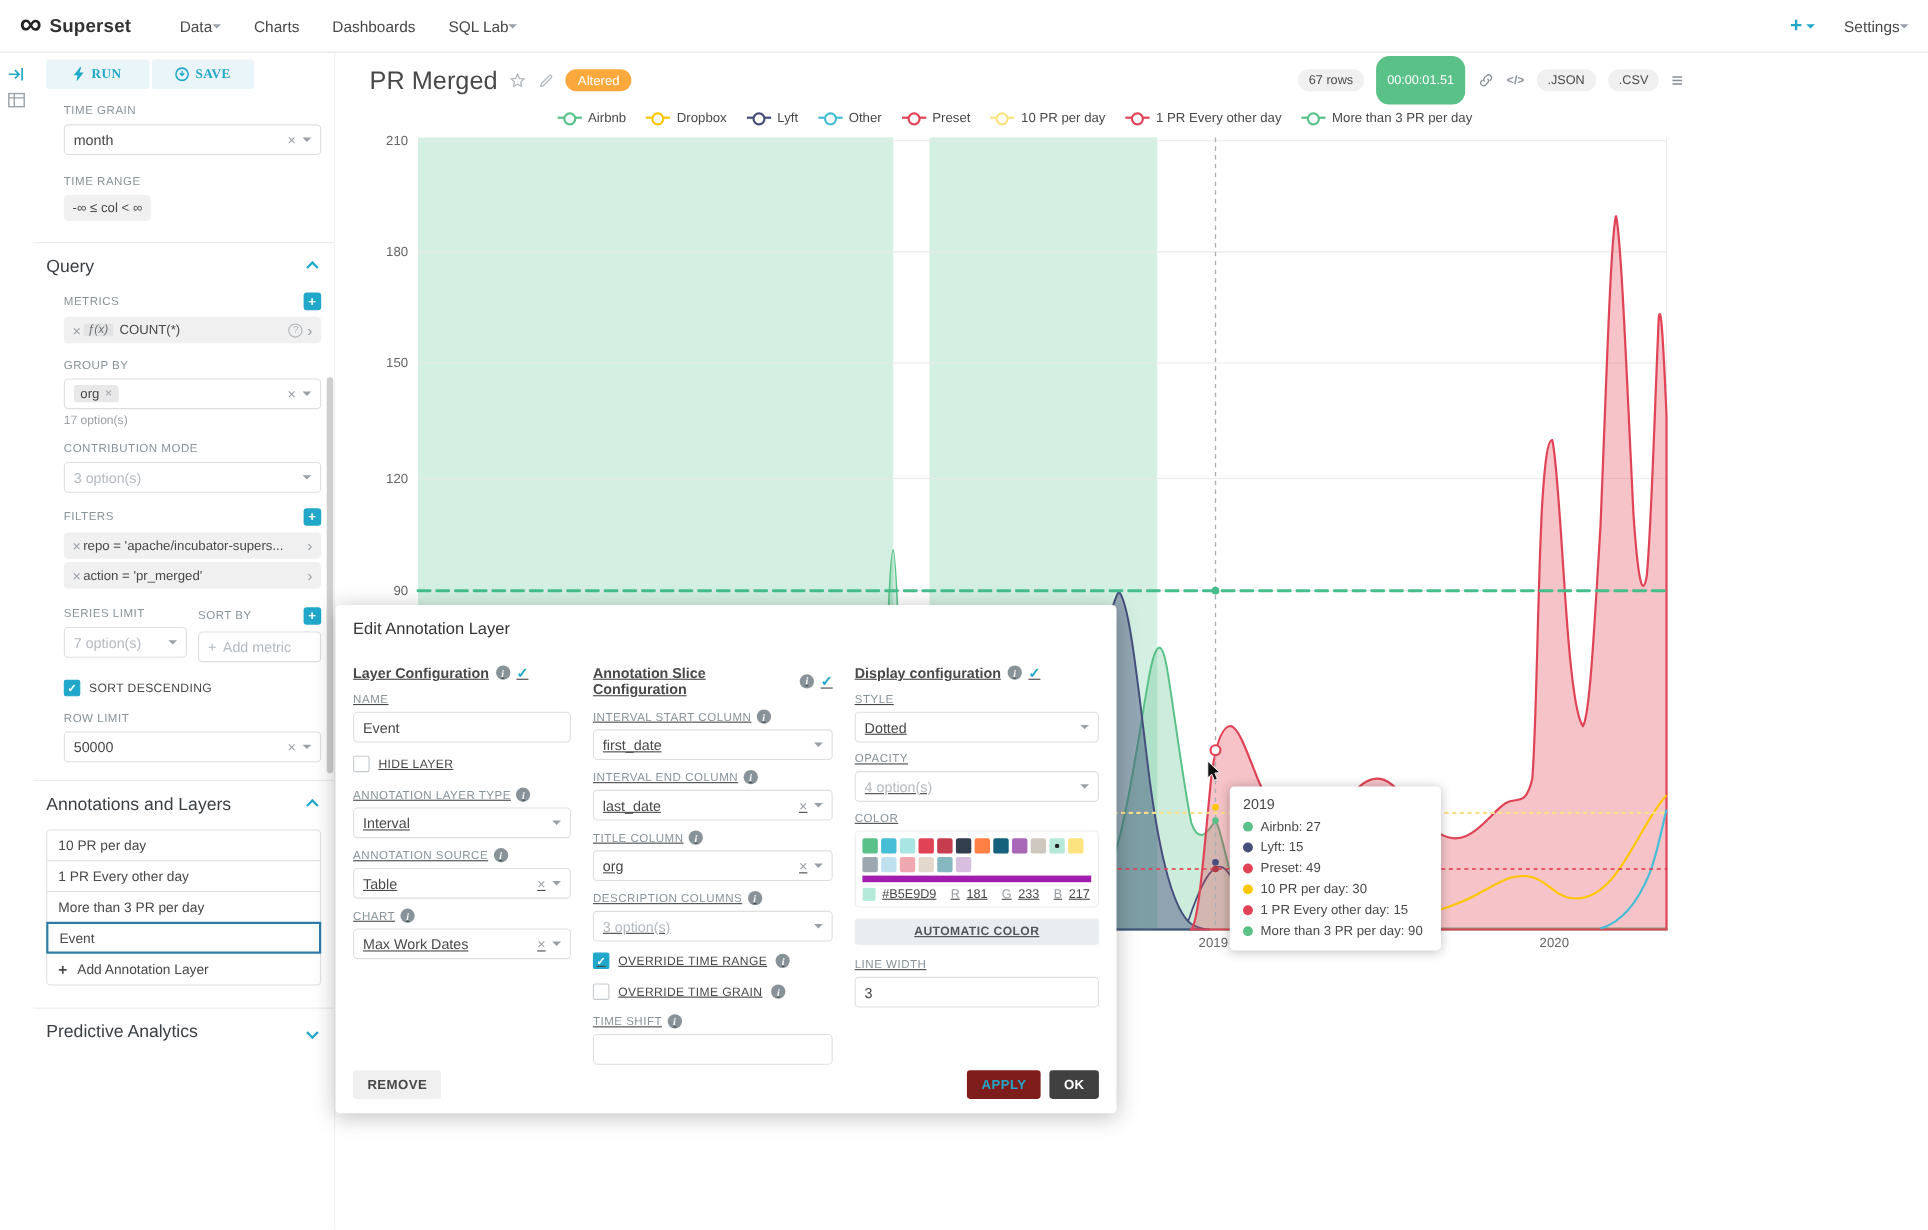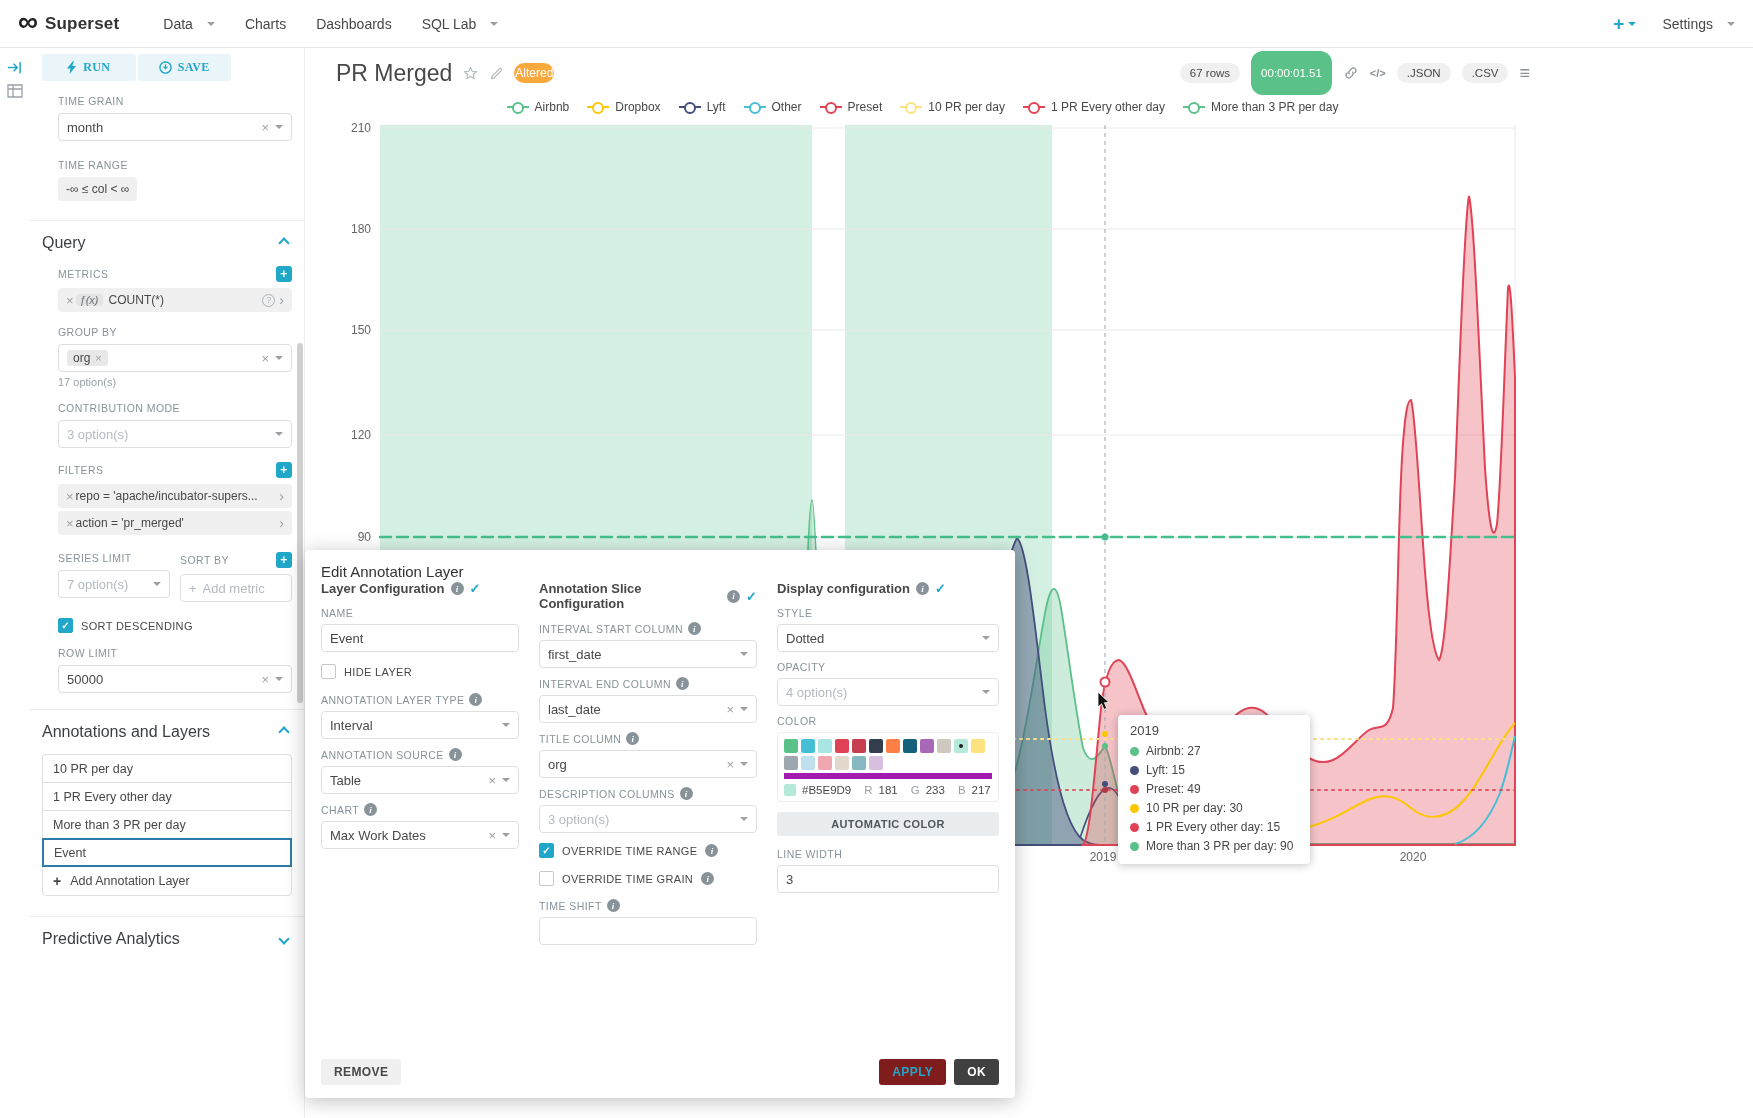--- a/index.html
+++ b/index.html
@@ -6,21 +6,21 @@
   body {
     margin: 0; width: 1753px; height: 1118px; overflow: hidden; position: relative;
     font-family: "Liberation Sans", sans-serif; color: #484848; background: #fff;
   }
   
   .navbar { position:absolute; top:0; left:0; right:0; height:48px; background:#fff;
     border-bottom:1px solid #E8E8E8; display:flex; align-items:center; padding:0 18px; z-index:6; }
   .brand { display:flex; align-items:center; gap:7px; margin-right:44px; cursor:pointer; }
   .brand .inf { font-size:28px; font-weight:bold; color:#222; line-height:0; margin-top:-3px; }
   .brand .bname { font-size:17px; font-weight:bold; color:#333; letter-spacing:.2px;text-align:right; }
-  .nav-item { font-size:14px; color:#484848; margin-right:30px; display:flex; align-items:center; gap:14px; cursor:pointer; }
+  .nav-item { font-size:14px; color:#484848; margin-right:30px; display:flex; align-items:center; gap:0; cursor:pointer; }
   .tri { width:0; height:0; border:4px solid transparent; border-top:4px solid #9AA0A6; transform:translateY(2px); }
   .nav-right { margin-left:auto; display:flex; align-items:center; gap:26px; }
   .nav-plus { color:#20A7C9; font-size:19px; font-weight:bold; display:flex; align-items:center; gap:4px; cursor:pointer; }
   .nav-plus .tri { border-top-color:#20A7C9; }
   
   .rail { position:absolute; left:0; top:48px; width:30px; bottom:0; background:#fff; }
   .rail-ic { position:absolute; left:7px; cursor:pointer; }
   
   .panel { position:absolute; left:30px; top:48px; width:275px; bottom:0; background:#fff;
     border-right:1px solid #EDEDED; padding:6px 12px 0 12px; }
@@ -66,42 +66,42 @@
   .layer.selected { border:2px solid #2D7BA8; z-index:1; }
   .add-layer { height:30px; border:1px solid #E0E0E0; margin-top:-1px; border-radius:0 0 4px 4px;
     display:flex; align-items:center; gap:9px; padding:0 10px; font-size:12.5px; cursor:pointer; }
   .add-layer .pl { font-size:14px; font-weight:bold; color:#484848; }
   .scroll-thumb { position:absolute; right:1px; top:295px; width:6px; height:360px; background:#CFCFCF; border-radius:3px; }
   
   .main { position:absolute; left:305px; top:48px; right:0; bottom:0; background:#fff; }
   .m-head { display:flex; align-items:center; gap:10px; padding:14px 25px 0 31px; width:1250px; height:36px; }
   .title { font-size:23px; font-weight:500; color:#484848; }
   .hd-ic { color:#AEB4B9; display:flex; align-items:center; cursor:pointer; }
-  .badge-alt { background:#FBA83C; color:#fff; font-size:12px; padding:3px 1px; border-radius:11px; }
+  .badge-alt { background:#FBA83C; color:#fff; font-size:12px; padding:3px 11px; border-radius:11px; }
   .m-right { margin-left:auto; display:flex; align-items:center; gap:11px; }
   .badge-gray { background:#F0F0F0; color:#484848; font-size:11.5px; padding:4px 10px; border-radius:12px; }
   .badge-green { background:#5AC189; color:#fff; font-size:11.5px; padding:16px 10px; border-radius:12px; }
   .code-txt { font-size:11px; font-weight:bold; color:#8A9299; cursor:pointer; }
   .burger { font-size:18px; color:#8A9299; cursor:pointer; line-height:1; }
   .legend { display:flex; justify-content:center; align-items:center; gap:18px; margin-top:16px; width:1235px; }
   .lg { display:flex; align-items:center; gap:6px; font-size:12px; color:#484848; cursor:pointer; white-space:nowrap; }
   .mk { position:relative; width:22px; height:10px; flex:none; }
   .mk::before { content:""; position:absolute; left:0; right:0; top:4px; height:2px; background:var(--c); }
   .mk::after { content:""; position:absolute; left:5px; top:0; width:8px; height:8px; border:2px solid var(--c); border-radius:50%; background:#fff; }
   .chart-svg { position:absolute; left:0; top:0; width:1448px; height:1070px; pointer-events:none; }
   .tooltip { position:absolute; left:813px; top:667px; width:192px; background:#fff; border-radius:4px;
     box-shadow:0 1px 10px rgba(0,0,0,.25); padding:8px 12px; z-index:3; }
   .tt-title { font-size:13px; margin-bottom:4px; color:#484848; }
   .tt-row { display:flex; align-items:center; gap:7px; font-size:12px; line-height:19px; white-space:nowrap; }
   .dot { width:9px; height:9px; border-radius:50%; background:var(--c); flex:none; }
   
-  .modal { position:absolute; left:305px; top:550px; width:710px; height:548px; background:#fff; border-radius:4px;
+  .modal { position:absolute; left:305px; top:550px; width:710px; height:462px; background:#fff; border-radius:4px;
     box-shadow:0 3px 20px rgba(0,0,0,.25); z-index:10; padding:13px 16px; }
   .md-title { font-size:15px; font-weight:500; color:#333; }
-  .cols { display:flex; gap:20px; margin-top:1px; }
+  .cols { display:flex; gap:20px; margin-top:24px;text-decoration:underline; }
   .col1 { width:198px; } .col2 { width:218px; } .col3 { width:222px; }
   .col-h { display:flex; align-items:center; gap:6px; font-size:13px; font-weight:bold; color:#484848; margin-bottom:11px; }
   .info { width:13px; height:13px; border-radius:50%; background:#879399; color:#fff; font-size:9px; font-style:italic;
     font-weight:bold; display:inline-flex; align-items:center; justify-content:center; flex:none;
     font-family:"Liberation Serif", serif; }
   .vcheck { color:#20A7C9; font-weight:bold; font-size:13px; }
   .inp { width:100%; height:28px; border:1px solid #DEDEDE; border-radius:4px; padding:0 8px; font-size:13px;
     color:#484848; font-family:inherit; outline:none; background:#fff; }
   .f { margin-bottom:9px; }
   .f .lbl { margin:0 0 5px; }

